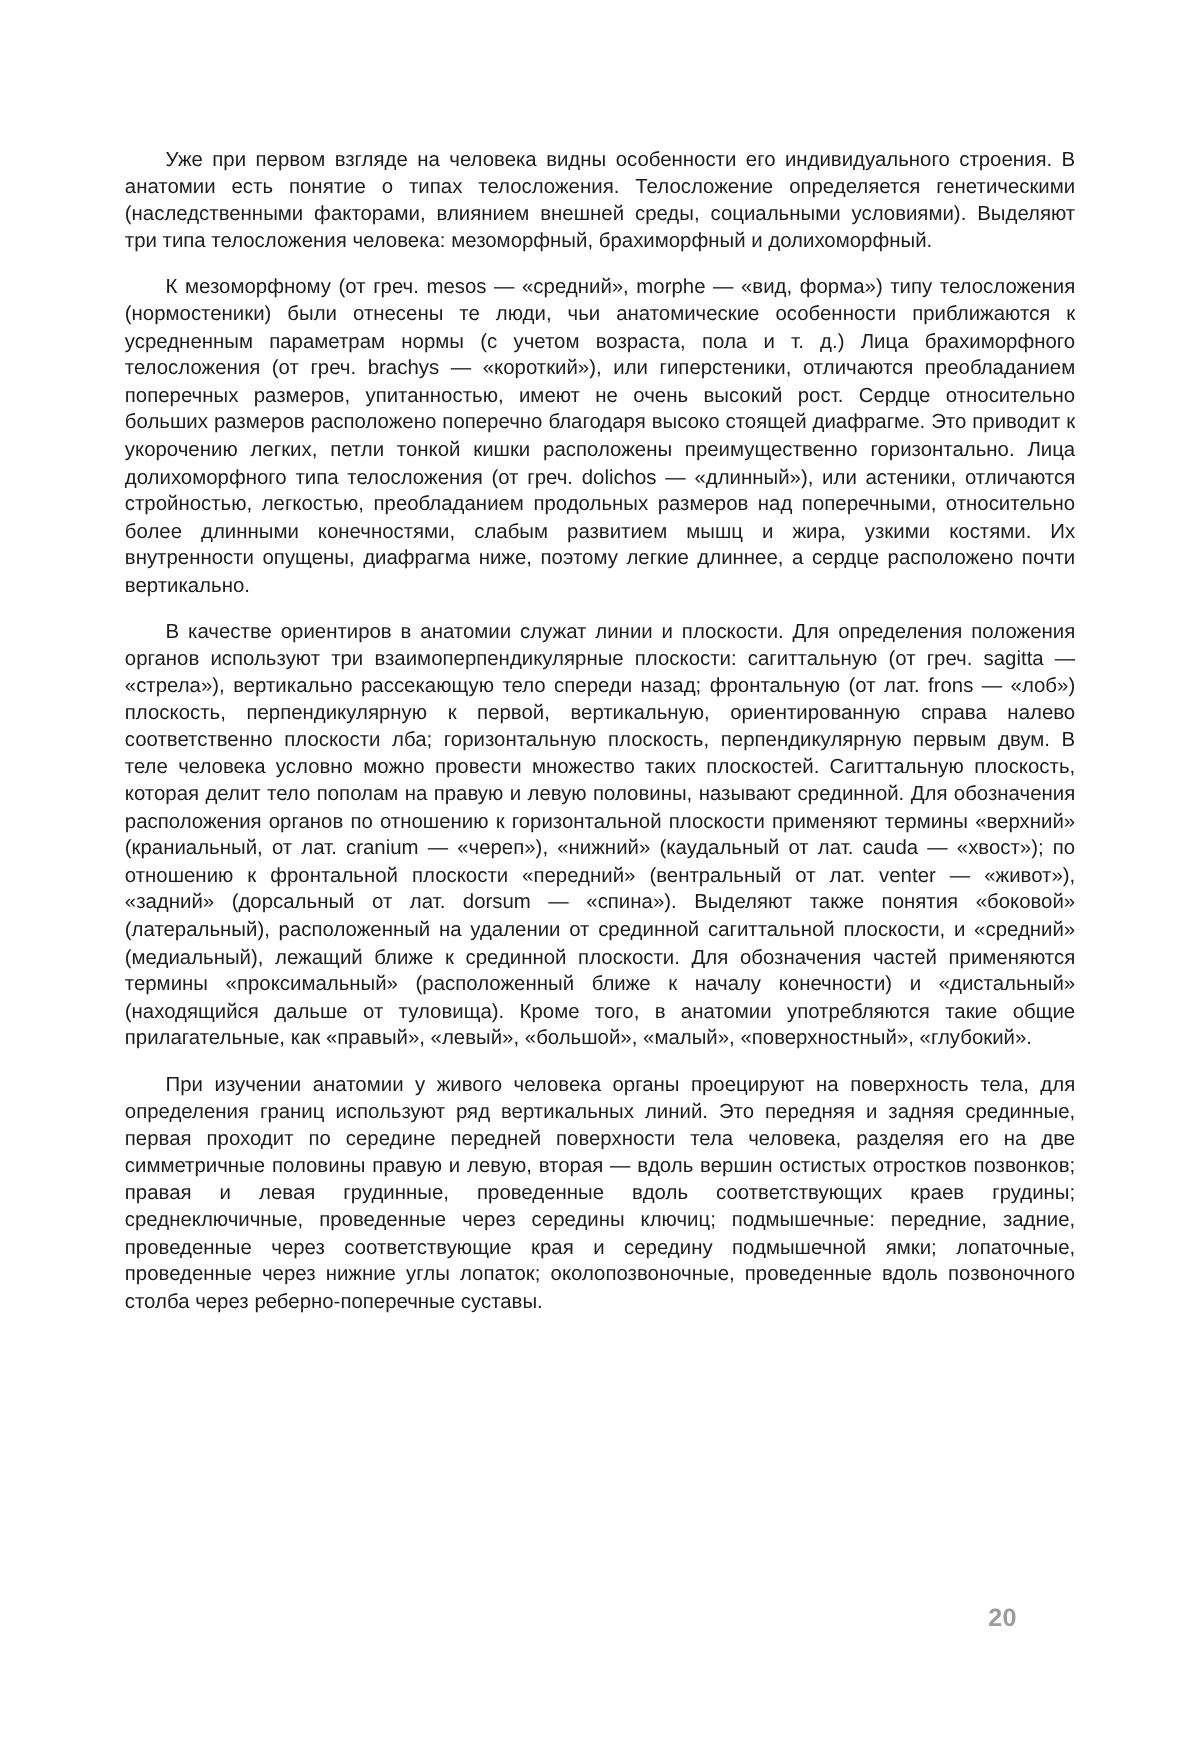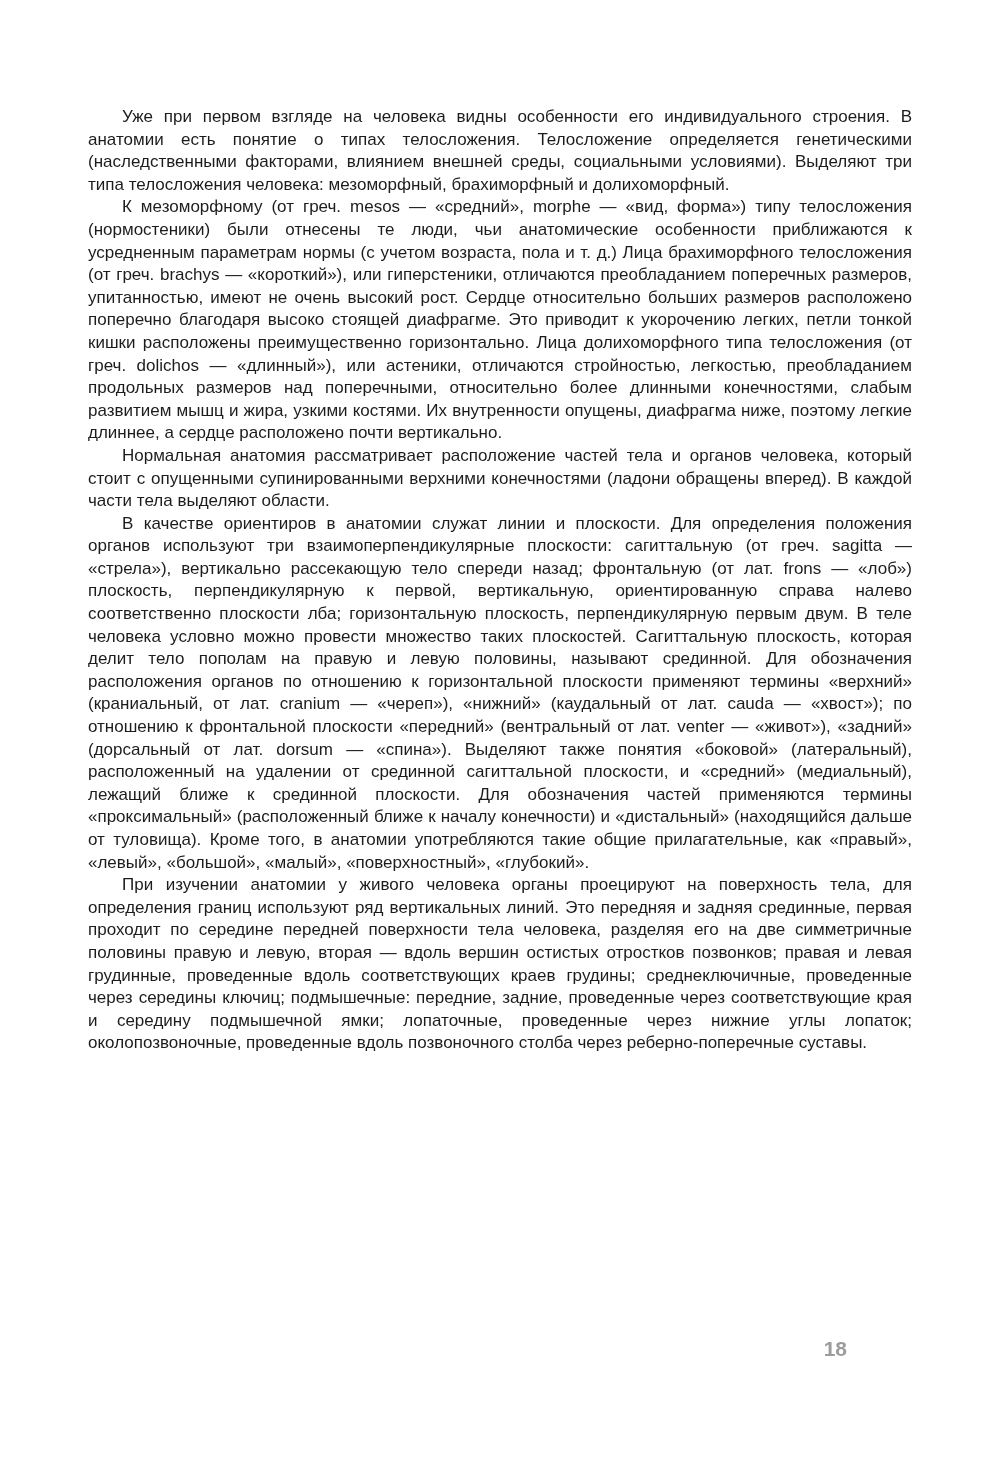--- a/index.html
+++ b/index.html
@@ -25,21 +25,21 @@
     left: 88px;
     top: 106px;
     width: 824px;
     font-size: 17px;
     line-height: 22.6px;
     text-align: justify;
     hyphens: auto;
     -webkit-hyphens: auto;
   }
   .para {
-    margin: 0;
+    margin: 16px;
     text-indent: 34px;
   }
   .italic {
   }
   .page-number {
     position: absolute;
     top: 1337px;
     right: 153px;
     font-size: 21px;
     font-weight: bold;
@@ -49,20 +49,19 @@
 </style>
 </head>
 <body>
 
 <div class="page">
 
   <div class="text-block">
 
   <p class="para"><span>Уже при первом взгляде на человека видны особенности его индивидуального строения. В анатомии есть понятие о типах телосложения. Телосложение определяется генетическими (наследственными факторами, влиянием внешней среды, социальными условиями). Выделяют три типа телосложения человека: мезоморфный, брахиморфный и долихоморфный.</span></p>
       <p class="para"><span>К мезоморфному (от греч. mesos — «средний», morphe — «вид, форма») типу телосложения (нормостеники) были отнесены те люди, чьи анатомические особенности приближаются к усредненным параметрам нормы (с учетом возраста, пола и т. д.) Лица брахиморфного телосложения (от греч. brachys — «короткий»), или гиперстеники, отличаются преобладанием поперечных размеров, упитанностью, имеют не очень высокий рост. Сердце относительно больших размеров расположено поперечно благодаря высоко стоящей диафрагме. Это приводит к укорочению легких, петли тонкой кишки расположены преимущественно горизонтально. Лица долихоморфного типа телосложения (от греч. dolichos — «длинный»), или астеники, отличаются стройностью, легкостью, преобладанием продольных размеров над поперечными, относительно более длинными конечностями, слабым развитием мышц и жира, узкими костями. Их внутренности опущены, диафрагма ниже, поэтому легкие длиннее, а сердце расположено почти вертикально.</span></p>
-      <p class="para"><span>Нормальная анатомия рассматривает расположение частей тела и органов человека, который стоит с опущенными супинированными верхними конечностями (ладони обращены вперед). В каждой части тела выделяют области.</span></p>
       <p class="para"><span>В качестве ориентиров в анатомии служат линии и плоскости. Для определения положения органов используют три взаимоперпендикулярные плоскости: </span><span class="italic">сагиттальную</span><span> (от греч. sagitta — «стрела»), вертикально рассекающую тело спереди назад; </span><span class="italic">фронтальную</span><span> (от лат. frons — «лоб») плоскость, перпендикулярную к первой, вертикальную, ориентированную справа налево соответственно плоскости лба; </span><span class="italic">горизонтальную</span><span> плоскость, перпендикулярную первым двум. В теле человека условно можно провести множество таких плоскостей. Сагиттальную плоскость, которая делит тело пополам на правую и левую половины, называют </span><span class="italic">срединной.</span><span> Для обозначения расположения органов по отношению к горизонтальной плоскости применяют термины «верхний» (краниальный, от лат. cranium — «череп»), «нижний» (каудальный от лат. cauda — «хвост»); по отношению к фронтальной плоскости «передний» (вентральный от лат. venter — «живот»), «задний» (дорсальный от лат. dorsum — «спина»). Выделяют также понятия «боковой» (латеральный), расположенный на удалении от срединной сагиттальной плоскости, и «средний» (медиальный), лежащий ближе к срединной плоскости. Для обозначения частей применяются термины «проксимальный» (расположенный ближе к началу конечности) и «дистальный» (находящийся дальше от туловища). Кроме того, в анатомии употребляются такие общие прилагательные, как «правый», «левый», «большой», «малый», «поверхностный», «глубокий».</span></p>
       <p class="para"><span>При изучении анатомии у живого человека органы проецируют на поверхность тела, для определения границ используют ряд вертикальных линий. Это передняя и задняя срединные, первая проходит по середине передней поверхности тела человека, разделяя его на две симметричные половины правую и левую, вторая — вдоль вершин остистых отростков позвонков; правая и левая грудинные, проведенные вдоль соответствующих краев грудины; среднеключичные, проведенные через середины ключиц; подмышечные: передние, задние, проведенные через соответствующие края и середину подмышечной ямки; лопаточные, проведенные через нижние углы лопаток; околопозвоночные, проведенные вдоль позвоночного столба через реберно-поперечные суставы.</span></p>
     </div>
 
-  <div class="page-number">18</div>
+  <div class="page-number">20</div>
 
 </div>
 
 </body></html>

